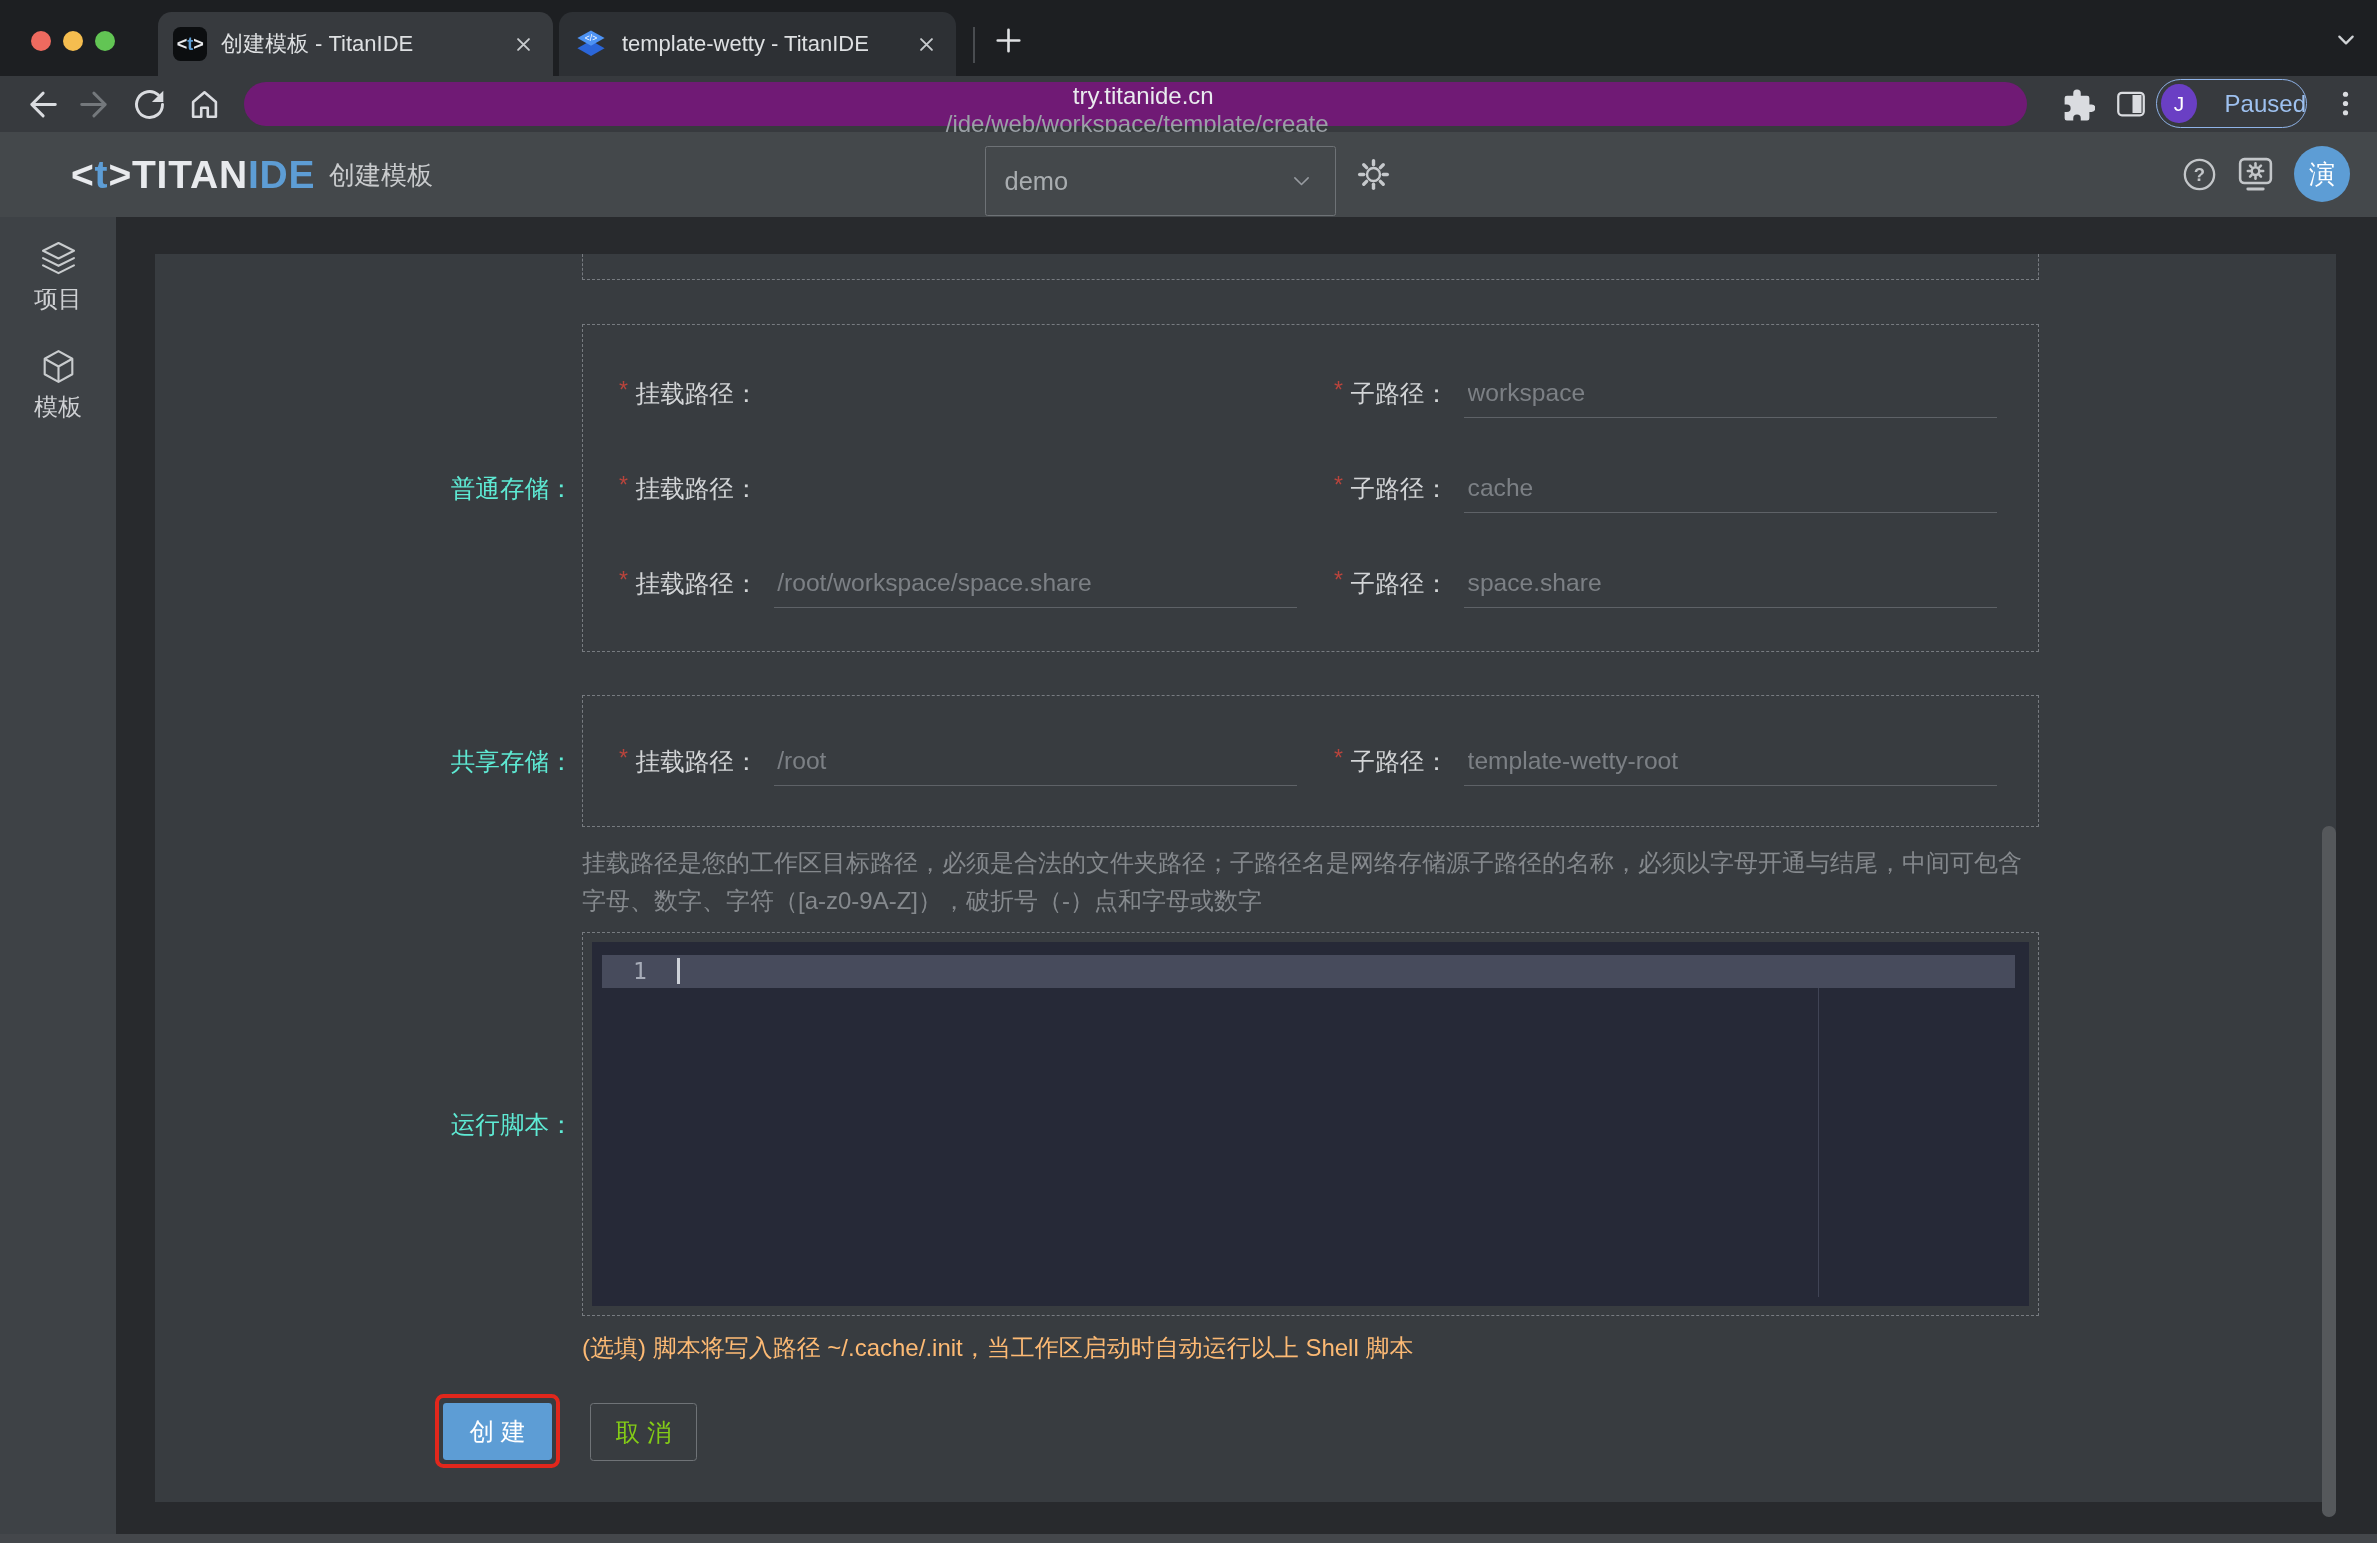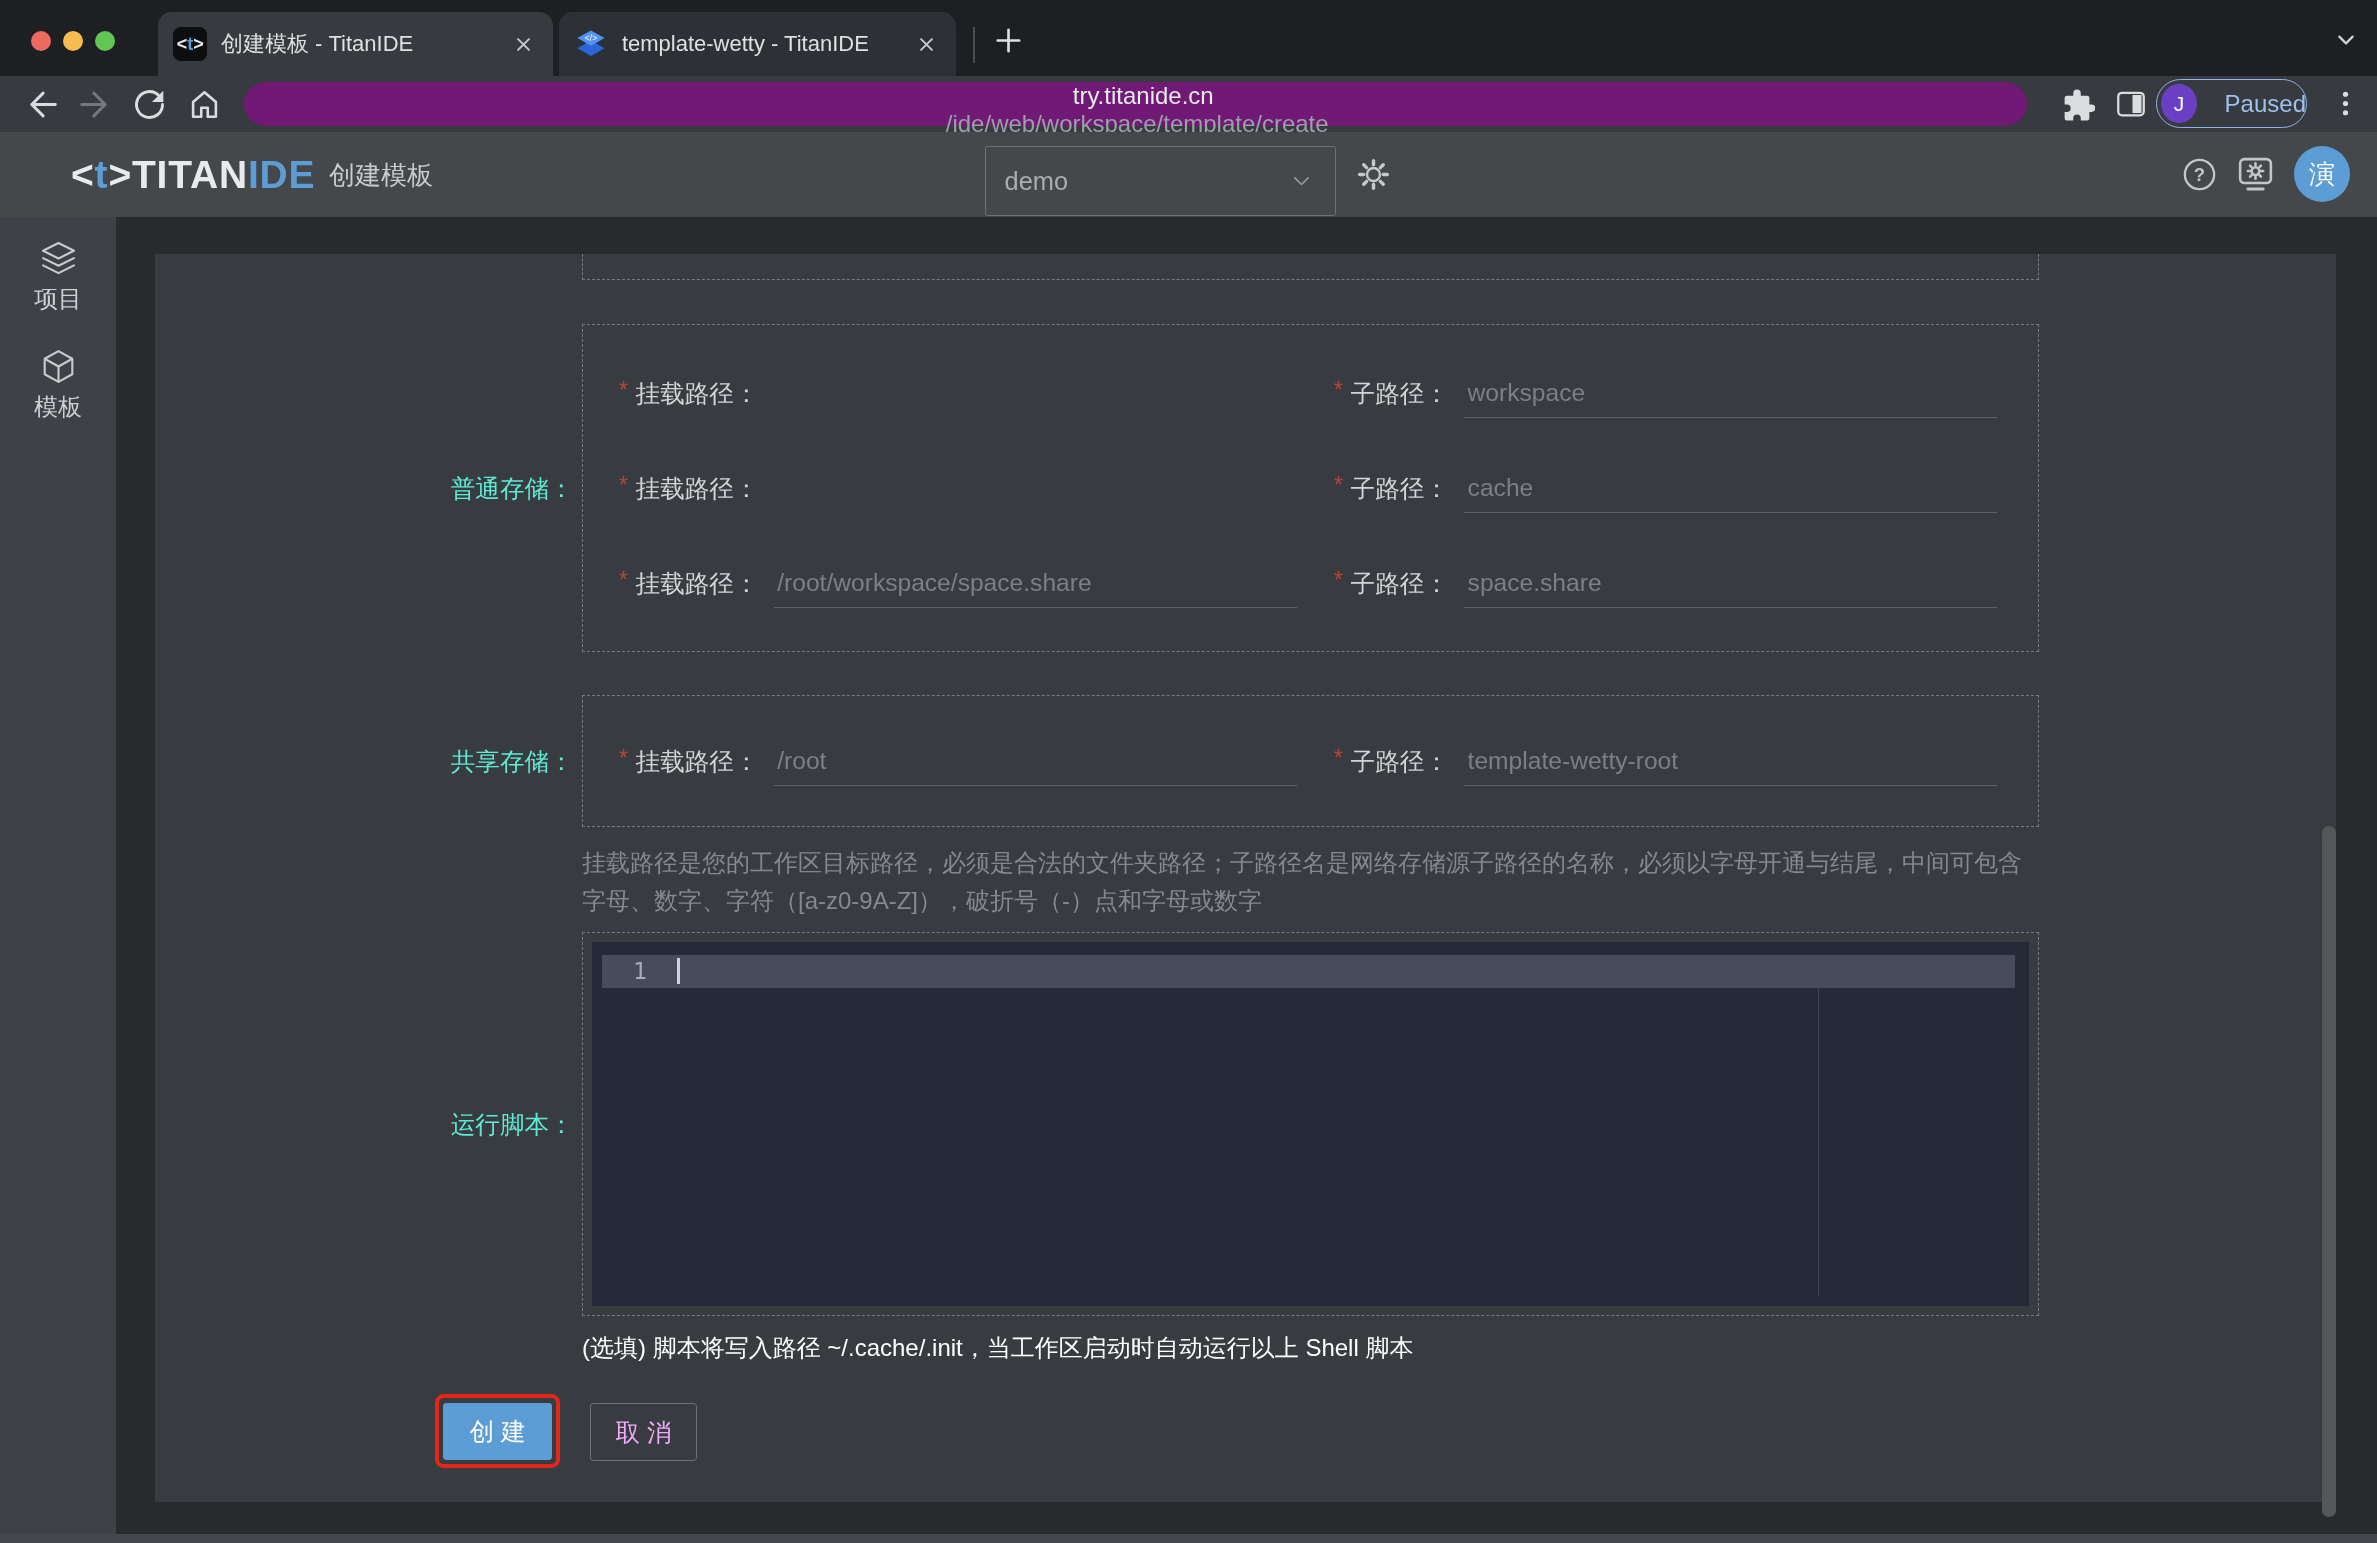--- a/index.html
+++ b/index.html
@@ -90,29 +90,29 @@
 
   #sect-script { top:678px; height:384px; }
   #editor { position:absolute; left:9.3px; top:9.3px; right:9.3px; bottom:9.3px; background:#262937; }
   #ed-line1 { position:absolute; left:10.2px; right:13.6px; top:12.7px; height:33px; background:#474b5c;
     display:flex; align-items:center; }
   #gutter { width:75px; text-align:center; color:#a7acb8; font-size:23px;
     font-family:"DejaVu Sans Mono","Liberation Mono",monospace; }
   #cursor { width:2.5px; height:26px; background:#cdd1d8; }
   #ruler { position:absolute; left:1226px; top:46px; bottom:8.5px; width:0.8px; background:#404455; }
 
-  #script-hint { position:absolute; left:427px; top:1078px; font-size:24px; color:#ffffff; }
+  #script-hint { position:absolute; left:427px; top:1078px; font-size:24px; color:#fdba74; }
 
   #create-annot { position:absolute; left:280px; top:1140px; width:125px; height:74px;
     border:4.2px solid #e1271c; border-radius:8.5px; display:flex; align-items:center; justify-content:center; }
   #btn-create { width:109px; height:57px; border:none; border-radius:3.4px; background:#5d9dd5;
     color:#fff; font-size:24.6px; cursor:pointer;
     font-family:"Liberation Sans","DejaVu Sans",sans-serif; }
   #btn-cancel { position:absolute; left:435px; top:1149px; width:107px; height:58px;
-    background:transparent; border:0.8px solid #6f7377; border-radius:3.4px; color:#f0abfc;
+    background:transparent; border:0.8px solid #6f7377; border-radius:3.4px; color:#84cc16;
     font-size:24.6px; cursor:pointer; font-family:"Liberation Sans","DejaVu Sans",sans-serif; }
 
   #scroll-thumb { position:absolute; left:2322px; top:826px; width:13.6px; height:691px;
     border-radius:6.8px; background:#55585b; }
   #bottom-strip { position:absolute; left:0; bottom:0; width:2377px; height:9.3px; background:#44474b; }
 
   svg { display:block; }
 </style>
 </head>
 <body>

